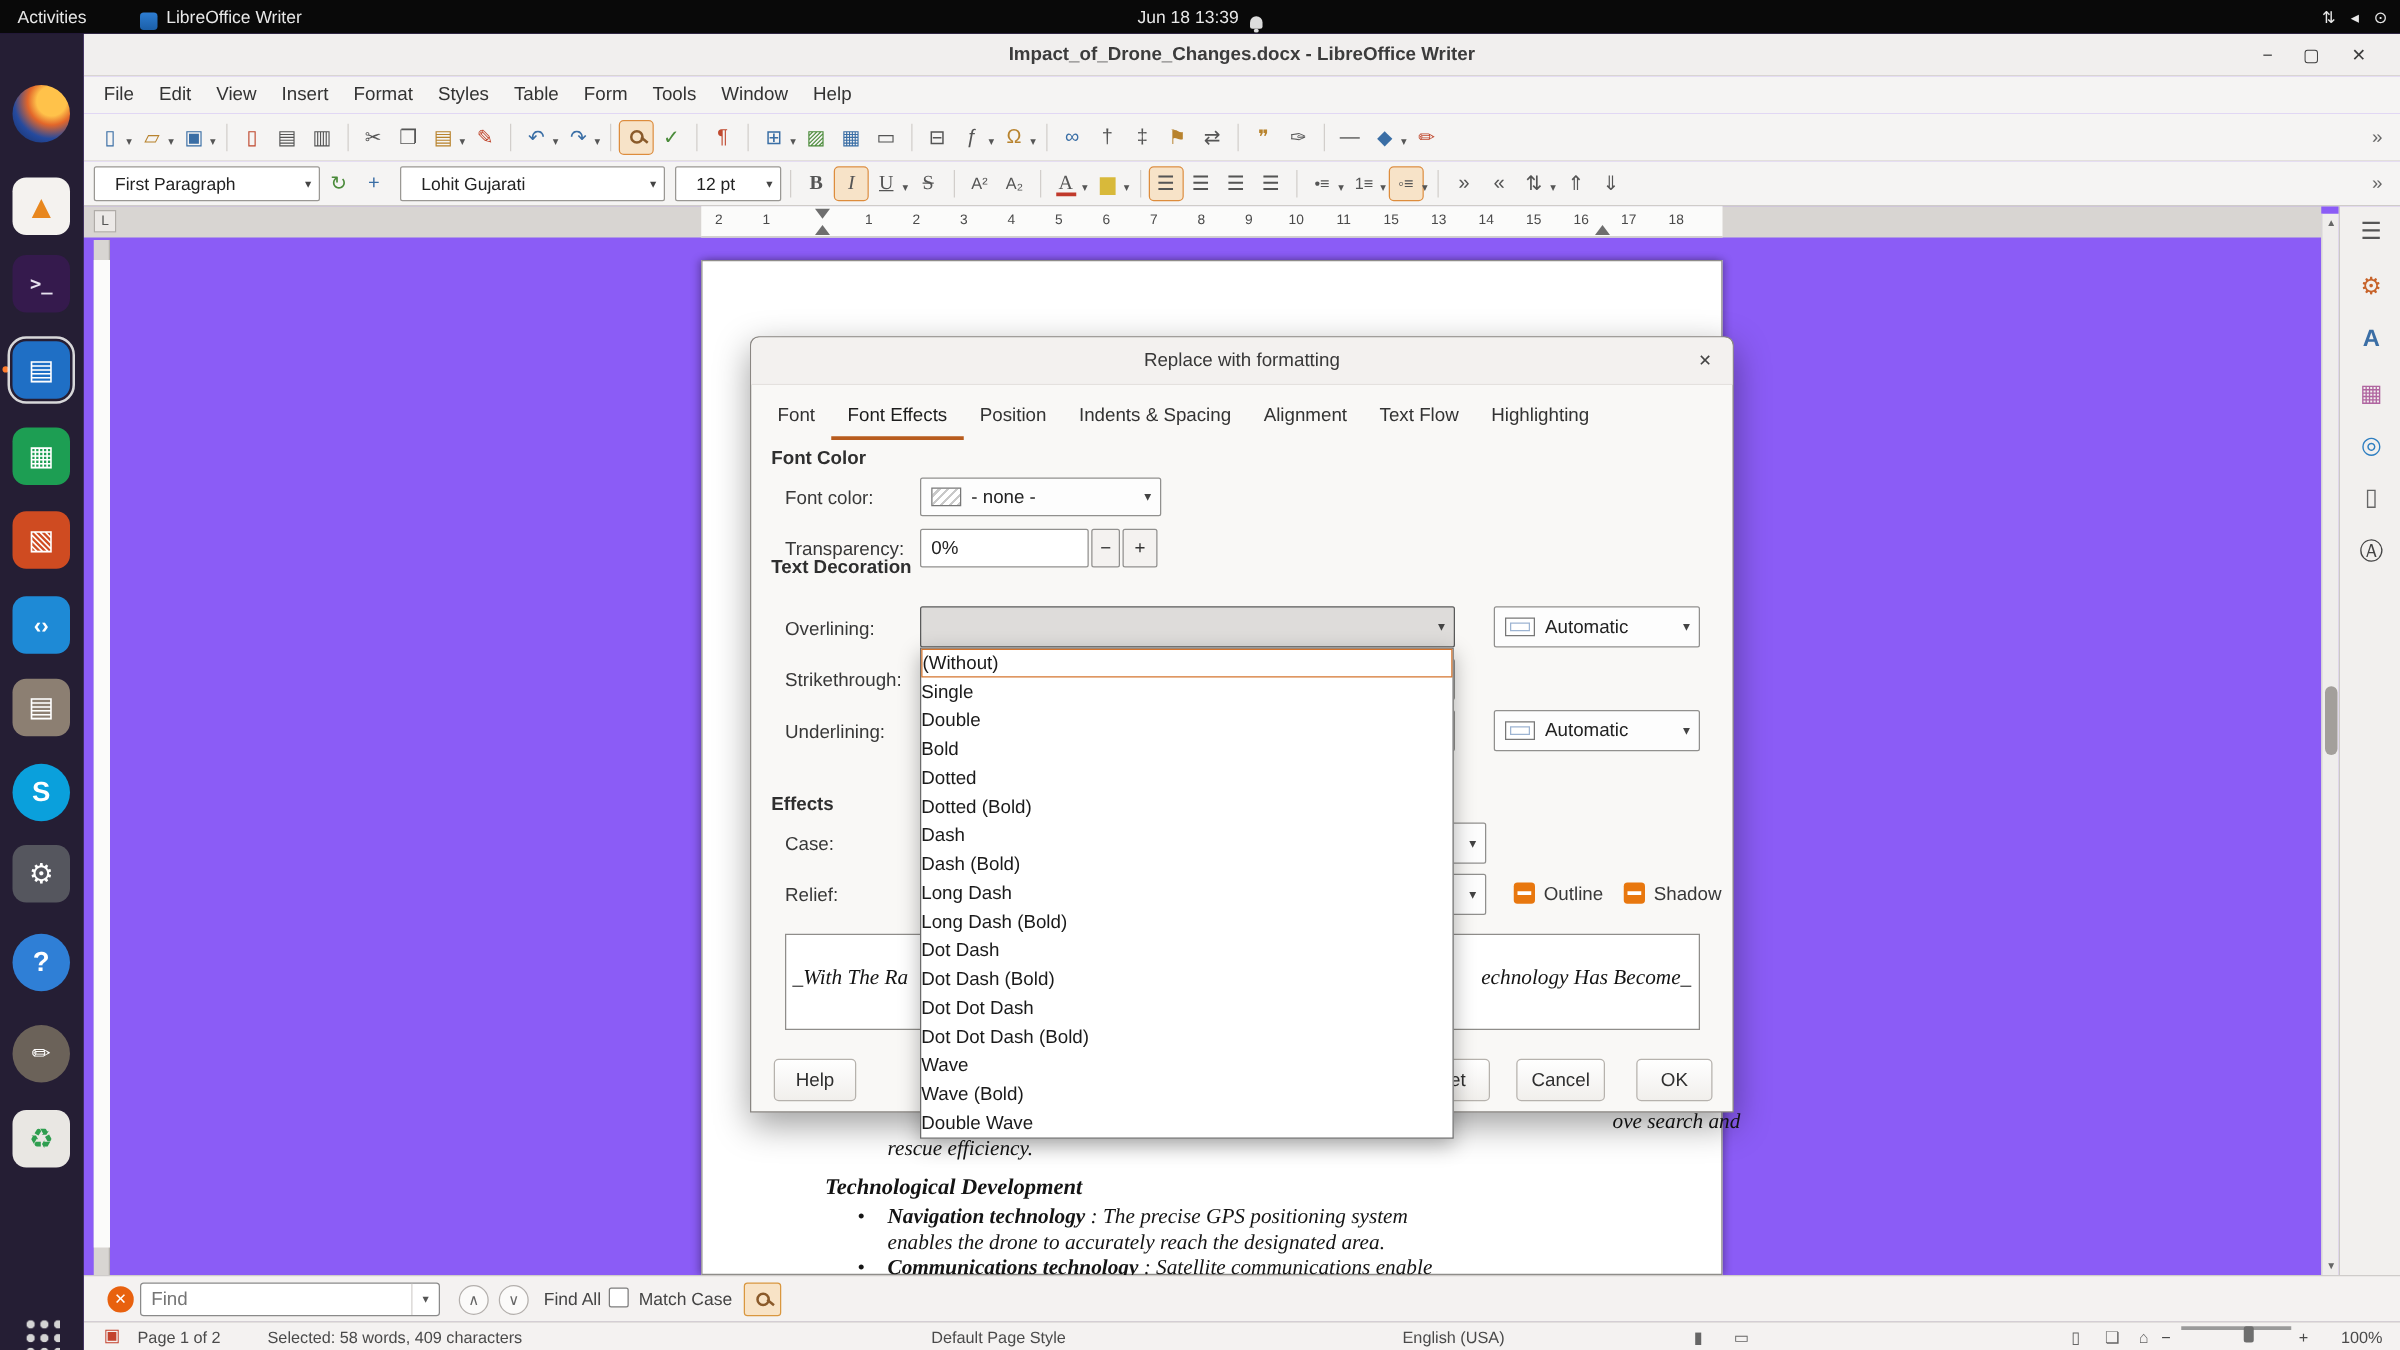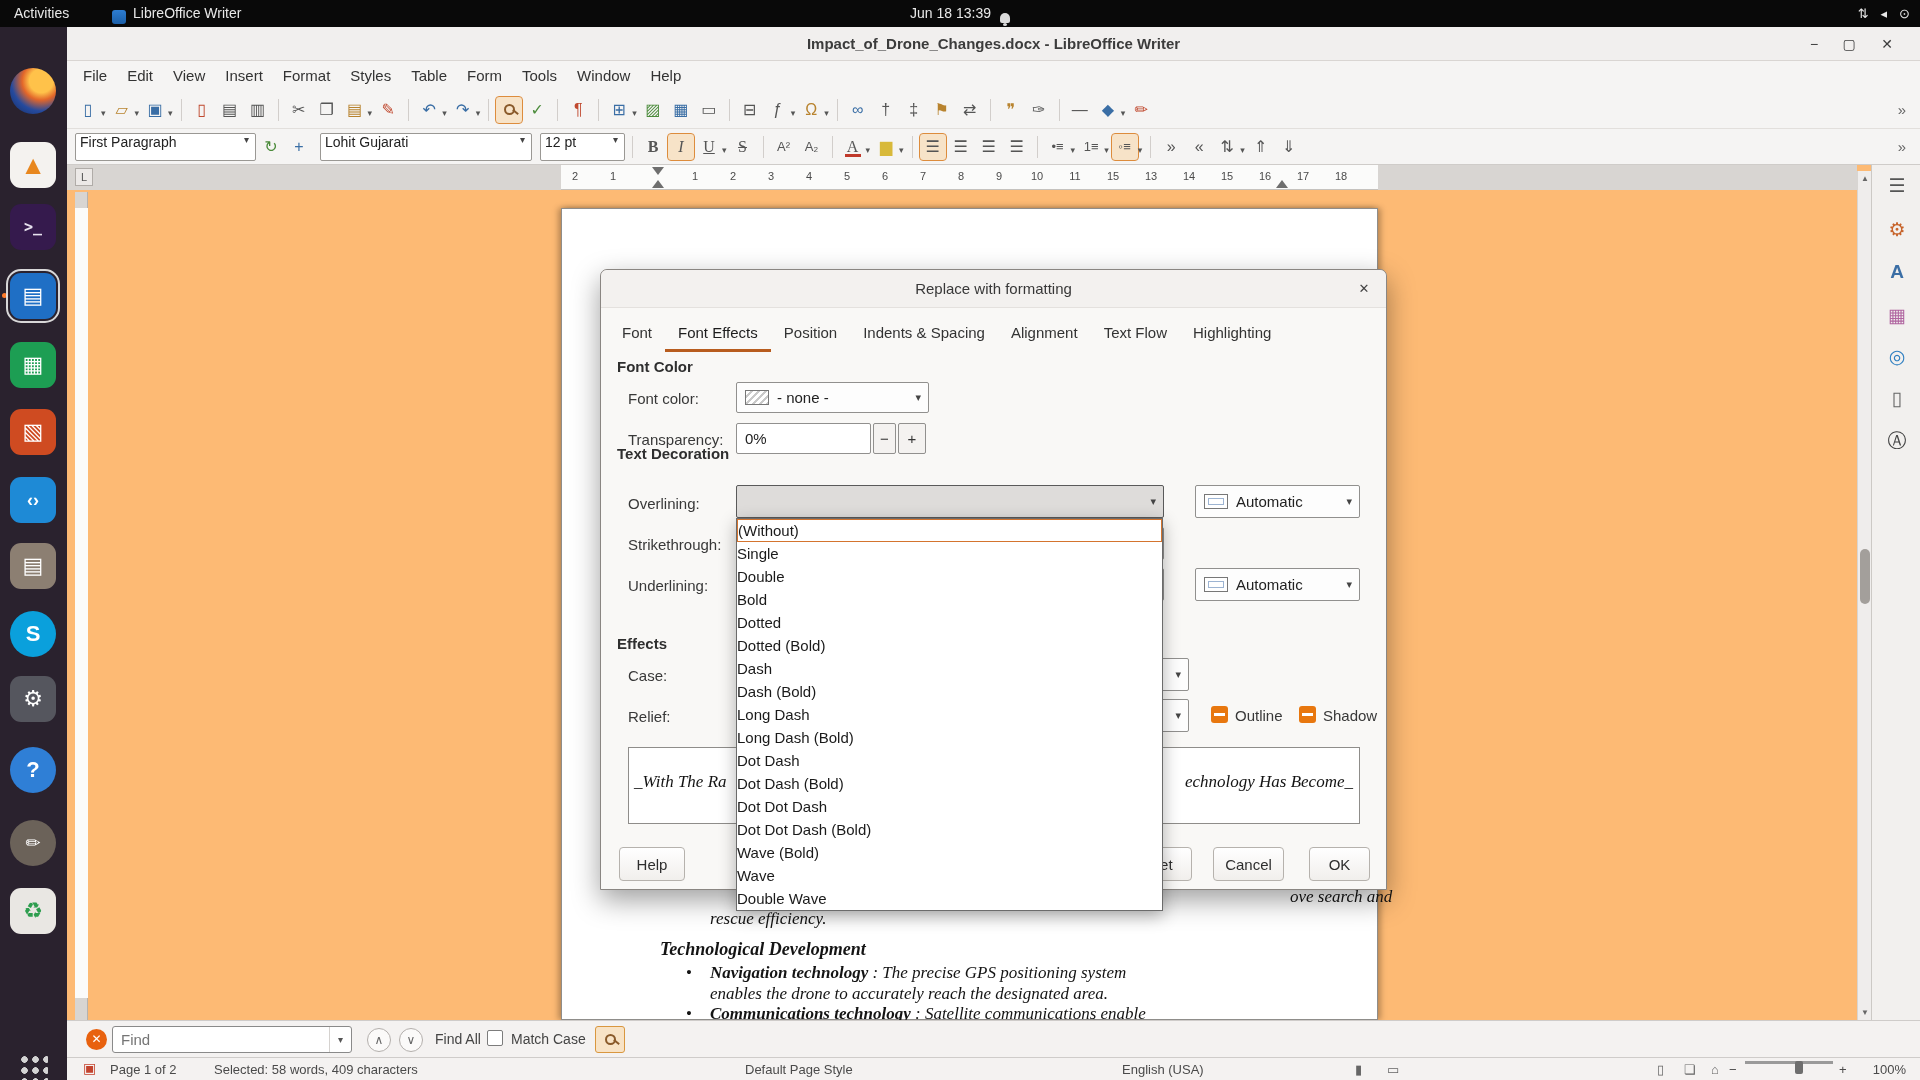--- a/index.html
+++ b/index.html
@@ -1,17 +1,17 @@
 <!DOCTYPE html>
 <html><head>
 <meta charset="utf-8">
 <style>
   *{box-sizing:border-box;margin:0;padding:0}
   html,body{background:#000}
-  #screen{position:relative;width:1920px;height:1080px;overflow:hidden;background:#fdba74;
+  #screen{position:relative;width:1920px;height:1080px;overflow:hidden;background:#8b5cf6;
           font-family:"Liberation Sans",sans-serif;-webkit-font-smoothing:antialiased}
 
   
   .topbar{position:absolute;left:0;top:0;width:1920px;height:27px;background:#090909;color:#e8e8e8;font-size:14px;z-index:60}
   .topbar span{line-height:27px}
   .tb-activities{position:absolute;left:14px}
   .tb-app{position:absolute;left:112px;display:flex;align-items:center;gap:7px}
   .tb-appicon{width:14px;height:14px;margin-top:6px;border-radius:3px;background:linear-gradient(#2d7dd2,#1b5fa8);display:inline-block}
   .tb-clock{position:absolute;left:50%;transform:translateX(-50%);display:flex;align-items:center}
   .bell{display:inline-block;width:10px;height:10px;background:#dcdcdc;border-radius:5px 5px 2px 2px;margin-left:9px;margin-top:9px;position:relative}
@@ -45,21 +45,21 @@
   .menubar{position:absolute;left:67px;top:61px;width:1853px;height:30px;background:#f5f4f3;display:flex;align-items:flex-start;padding-left:6px}
   .menu-item{padding:0 10px;font-size:15px;color:#333;line-height:30px}
   .toolbar{position:absolute;left:67px;top:91px;width:1853px;height:38px;background:#f5f4f3;border-bottom:1px solid #e2dfdc;display:flex;align-items:center;padding:0 8px;gap:2px}
   .formatbar{position:absolute;left:67px;top:129px;width:1853px;height:36px;background:#f5f4f3;border-bottom:1px solid #cfccc9;display:flex;align-items:center;padding:0 8px;gap:2px}
   .tbi{width:26px;height:26px;display:flex;align-items:center;justify-content:center;font-size:16px;color:#555;border-radius:3px;flex:none}
   .tbi.active{background:#f7e3c8;outline:1px solid #dd8c3c}
   .tcaret{font-size:9px;color:#555;margin:6px 1px 0 -2px;flex:none}
   .tsep{width:1px;height:22px;background:#d2cecb;margin:0 5px;flex:none}
   .ic-b{color:#3a6ea5}.ic-r{color:#c0492f}.ic-g{color:#4b8b3b}.ic-a{color:#b8832e}.ic-k{color:#555}
   .overflow-btn{margin-left:auto;color:#666;font-size:15px;flex:none;padding:0 6px}
-  .fcombo{height:28px;border:1px solid #9a9894;border-radius:2px;background:#fff;display:flex;align-items:flex-start;padding:0 22px 0 4px;font-size:14px;color:#222;position:relative;flex:none}
+  .fcombo{height:28px;border:1px solid #9a9894;border-radius:2px;background:#fff;display:flex;align-items:center;padding:0 22px 0 16px;font-size:14px;color:#222;position:relative;flex:none}
   .fcombo .ccaret{position:absolute;right:6px;font-size:10px;color:#444}
   .serif{font-family:"Liberation Serif",serif}
   .fc-underbar{position:relative}
   .fc-underbar::after{content:"";position:absolute;left:5px;right:5px;bottom:3px;height:3px;background:#c0392b}
   .mag{display:inline-block;width:11px;height:11px;border:2px solid #8a5a2a;border-radius:50%;position:relative}
   .mag::after{content:"";position:absolute;width:7px;height:2px;background:#8a5a2a;right:-6px;bottom:0;transform:rotate(40deg)}
 
   
   .ruler{position:absolute;left:67px;top:165px;width:1790px;height:25px;background:#d8d5d2}
   .ruler-band{position:absolute;left:494px;top:0;width:817px;height:25px;background:#fbfbfa;border-bottom:1px solid #c5c2be}
@@ -415,22 +415,22 @@
     <div class="dditem">Dotted</div>
     <div class="dditem">Dotted (Bold)</div>
     <div class="dditem">Dash</div>
     <div class="dditem">Dash (Bold)</div>
     <div class="dditem">Long Dash</div>
     <div class="dditem">Long Dash (Bold)</div>
     <div class="dditem">Dot Dash</div>
     <div class="dditem">Dot Dash (Bold)</div>
     <div class="dditem">Dot Dot Dash</div>
     <div class="dditem">Dot Dot Dash (Bold)</div>
+    <div class="dditem">Wave</div>
     <div class="dditem">Wave (Bold)</div>
-    <div class="dditem">Wave</div>
     <div class="dditem">Double Wave</div>
   </div>
 
   <div class="sidebar">
     <span class="sbi" style="top:2px;color:#555">☰</span>
     <span class="sbi" style="top:46px;color:#c7632a">⚙</span>
     <span class="sbi" style="top:89px;color:#3b6ea5;font-weight:bold">A</span>
     <span class="sbi" style="top:132px;color:#b065a0">▦</span>
     <span class="sbi" style="top:173px;color:#2f7fc1">◎</span>
     <span class="sbi" style="top:215px;color:#666">▯</span>

